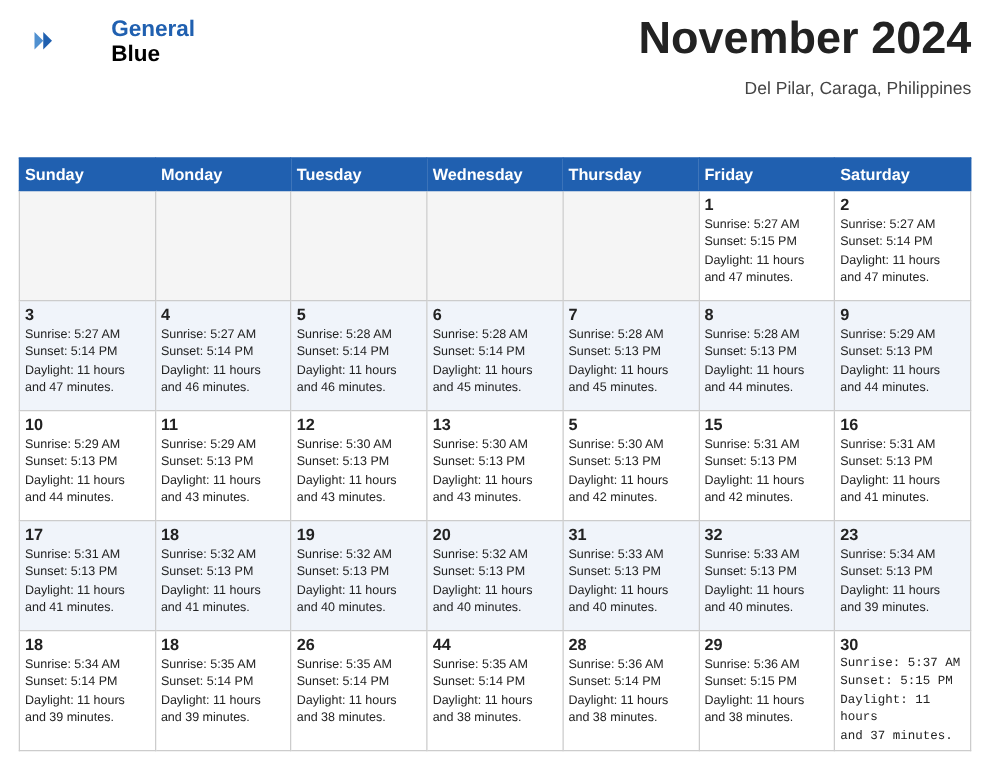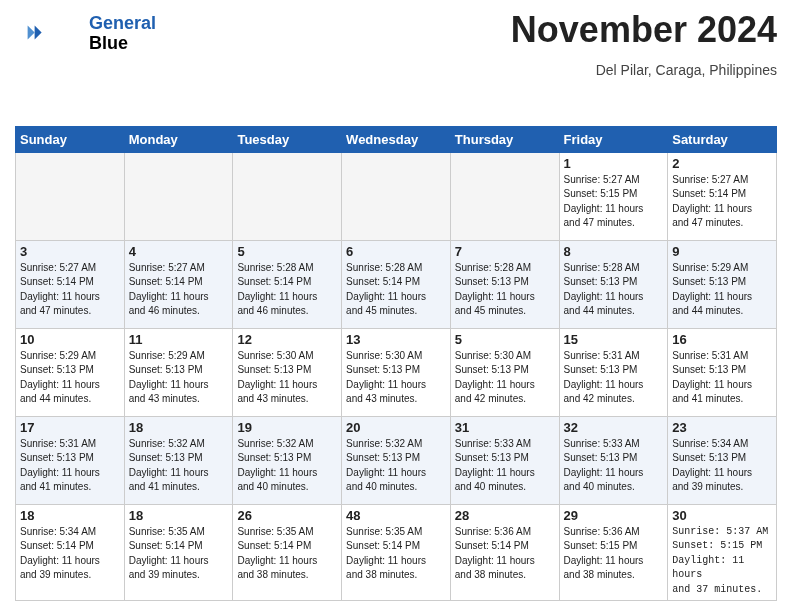--- a/index.html
+++ b/index.html
@@ -323,21 +323,21 @@
 and 39 minutes.</div>
           </td>
           <td>
             <span class="day-num">26</span>
             <div class="day-info" style="white-space: pre-line;">Sunrise: 5:35 AM
 Sunset: 5:14 PM
 Daylight: 11 hours
 and 38 minutes.</div>
           </td>
           <td>
-            <span class="day-num">48</span>
+            <span class="day-num">44</span>
             <div class="day-info" style="white-space: pre-line;">Sunrise: 5:35 AM
 Sunset: 5:14 PM
 Daylight: 11 hours
 and 38 minutes.</div>
           </td>
           <td>
             <span class="day-num">28</span>
             <div class="day-info" style="white-space: pre-line;">Sunrise: 5:36 AM
 Sunset: 5:14 PM
 Daylight: 11 hours

